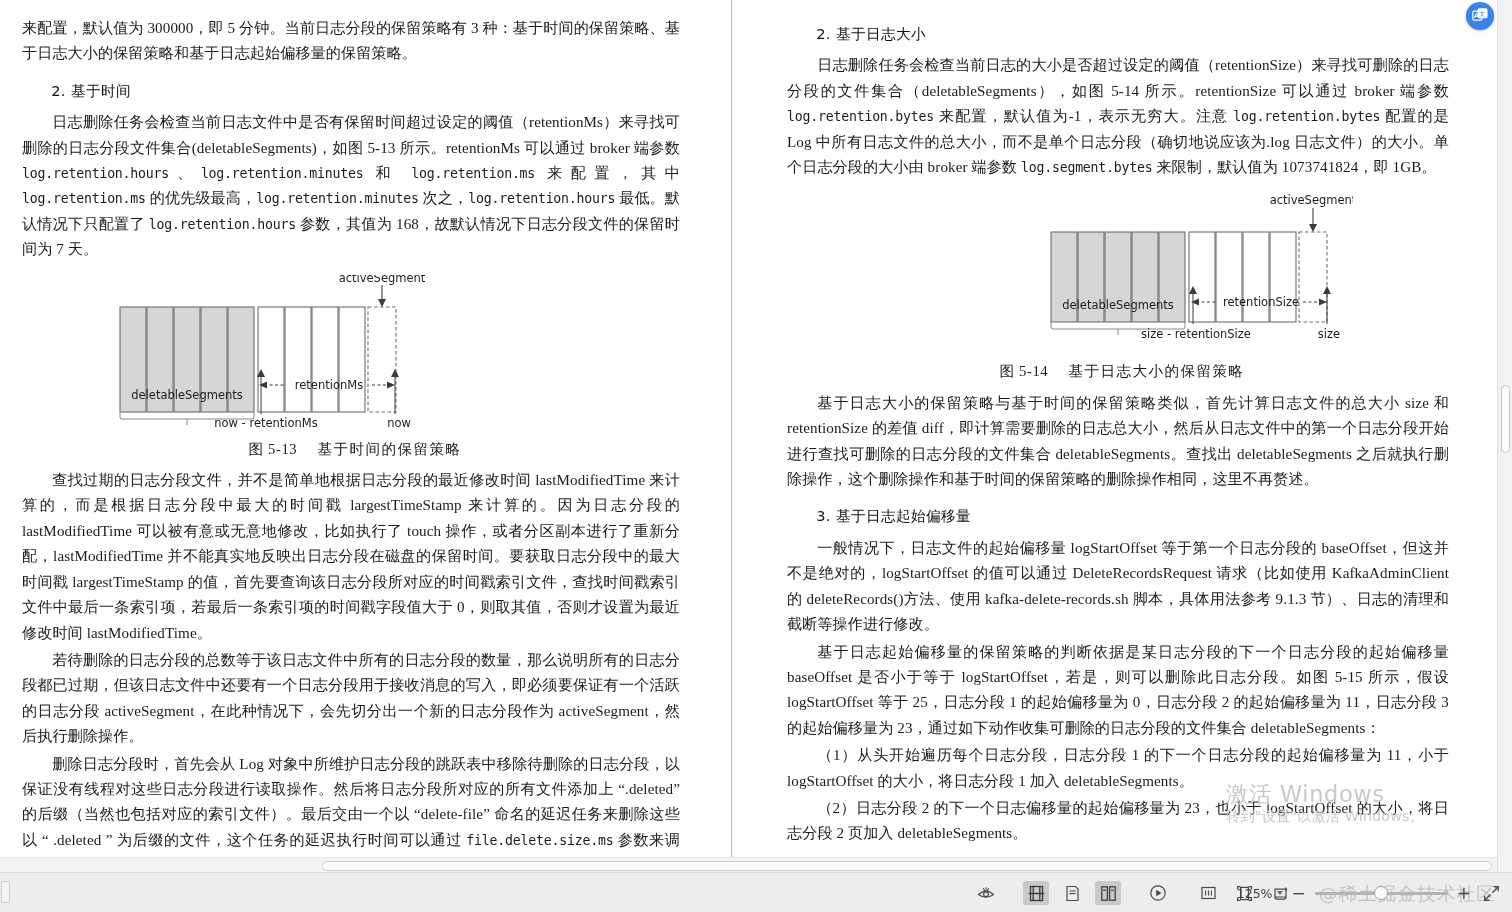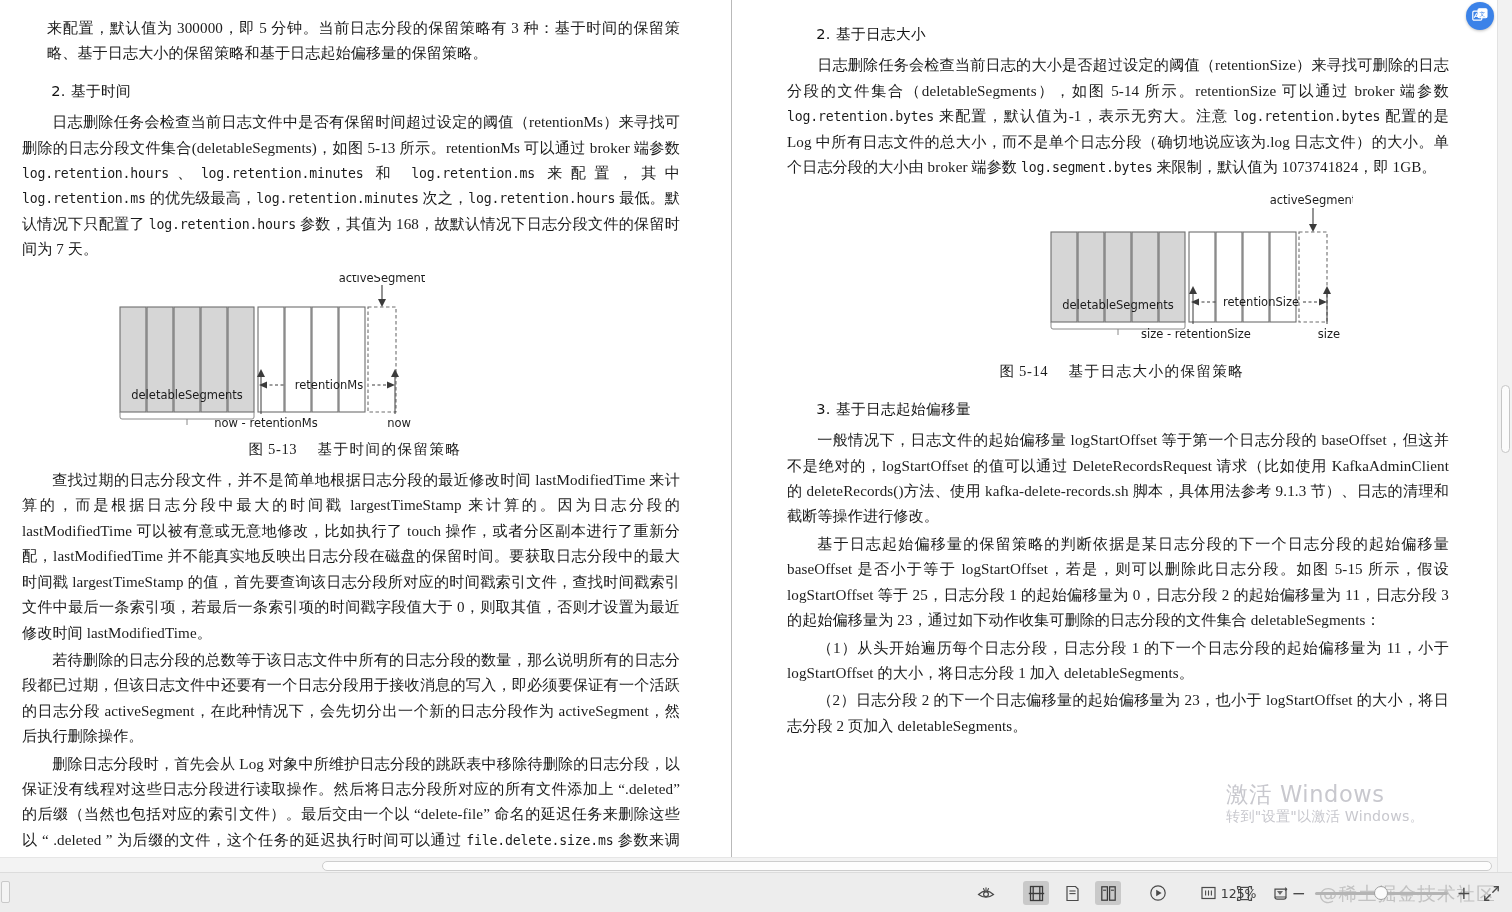--- a/index.html
+++ b/index.html
@@ -28,21 +28,21 @@
 
   .col {
     position: absolute; top: 0;
     font-size: 15.1px; line-height: 25.4px; color: #1b1b1b;
     text-align: justify; text-justify: inter-ideograph;
   }
   .col-left  { left: 22px; width: 658px; top: 16px; }
   .col-right { left: 55px; width: 662px; top: 10px; }
 
   p.para { text-indent: 2em; margin-bottom: 2px; letter-spacing: .1px; }
-  p.para.noind { text-indent: 0; margin-left: 25px; }
+  p.para.noind { text-indent: 0; }
   h4.sub {
     font-family: "DejaVu Sans", sans-serif;
     font-size: 14.6px; font-weight: normal; color: #111;
     margin: 11px 0 7px 0; text-indent: 2em; letter-spacing: .4px;
   }
   code, .mono {
     font-family: "DejaVu Sans Mono", monospace;
     font-size: 13.2px; letter-spacing: -0.2px;
   }
 
@@ -119,21 +119,21 @@
   }
   .tbtn.active { background: #c9c9c9; }
   .tbsep { width: 14px; }
 
   .tb-zoom {
     position: absolute; right: 10px; top: 0; height: 40px;
     display: flex; align-items: center; gap: 9px;
   }
   .zoom-label {
     font-family: "DejaVu Sans", sans-serif; font-size: 12.5px;
-    color: #3a3a3a; display: flex; align-items: center; gap: 20px;
+    color: #3a3a3a; display: flex; align-items: center; gap: 4px;
     cursor: pointer;
   }
   .caret-dn {
     width: 0; height: 0; border-left: 3.5px solid transparent;
     border-right: 3.5px solid transparent; border-top: 4.5px solid #6a6a6a;
   }
   .zsign { font-size: 17px; color: #4a4a4a; cursor: pointer;
            font-family: "DejaVu Sans", sans-serif; line-height: 1; }
   .zslider { position: relative; width: 133px; height: 14px; cursor: pointer; }
   .zslider .rail {
@@ -268,20 +268,21 @@
               <text x="446" y="146" font-family="DejaVu Sans, sans-serif" font-size="11.5" fill="#1b1b1b" text-anchor="middle">size</text>
             </svg>
           </div>
           <div class="figcap">
             <span class="capnum">图 5-14</span>
             <span>&nbsp;&nbsp;</span>
             <span>基于日志大小的保留策略</span>
           </div>
         </div>
 
+        <p class="para"><span>基于日志大小的保留策略与基于时间的保留策略类似，首先计算日志文件的总大小 size 和 retentionSize 的差值 diff，即计算需要删除的日志总大小，然后从日志文件中的第一个日志分段开始进行查找可删除的日志分段的文件集合 deletableSegments。查找出 deletableSegments 之后就执行删除操作，这个删除操作和基于时间的保留策略的删除操作相同，这里不再赘述。</span></p>
 
         <h4 class="sub">3. 基于日志起始偏移量</h4>
 
         <p class="para"><span>一般情况下，日志文件的起始偏移量 logStartOffset 等于第一个日志分段的 baseOffset，但这并不是绝对的，logStartOffset 的值可以通过 DeleteRecordsRequest 请求（比如使用 KafkaAdminClient 的 deleteRecords()方法、使用 kafka-delete-records.sh 脚本，具体用法参考 9.1.3 节）、日志的清理和截断等操作进行修改。</span></p>
 
         <p class="para"><span>基于日志起始偏移量的保留策略的判断依据是某日志分段的下一个日志分段的起始偏移量 baseOffset 是否小于等于 logStartOffset，若是，则可以删除此日志分段。如图 5-15 所示，假设 logStartOffset 等于 25，日志分段 1 的起始偏移量为 0，日志分段 2 的起始偏移量为 11，日志分段 3 的起始偏移量为 23，通过如下动作收集可删除的日志分段的文件集合 deletableSegments：</span></p>
 
         <p class="para"><span>（1）从头开始遍历每个日志分段，日志分段 1 的下一个日志分段的起始偏移量为 11，小于 logStartOffset 的大小，将日志分段 1 加入 deletableSegments。</span></p>
 
         <p class="para"><span>（2）日志分段 2 的下一个日志偏移量的起始偏移量为 23，也小于 logStartOffset 的大小，将日志分段 2 页加入 deletableSegments。</span></p>

